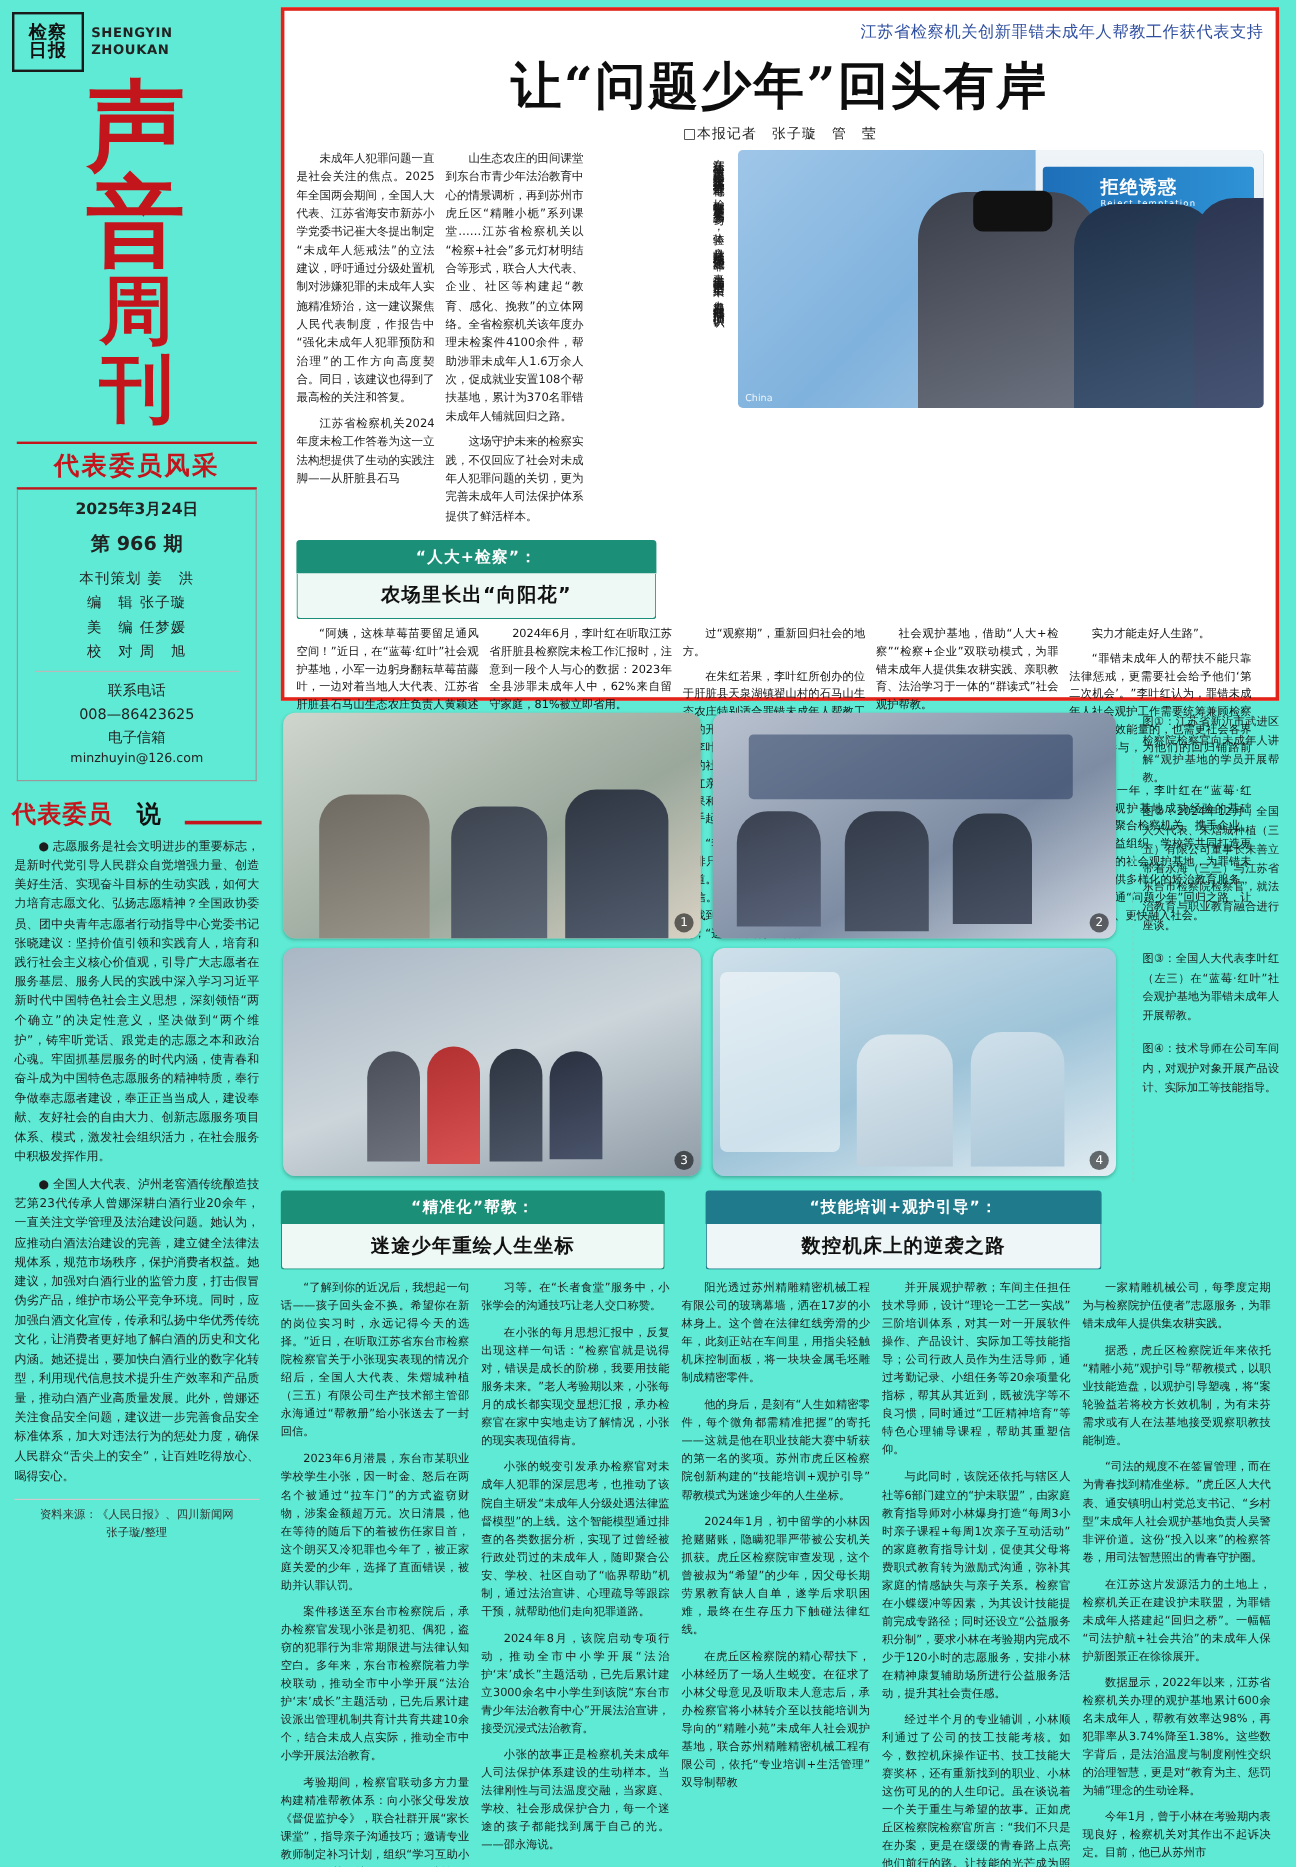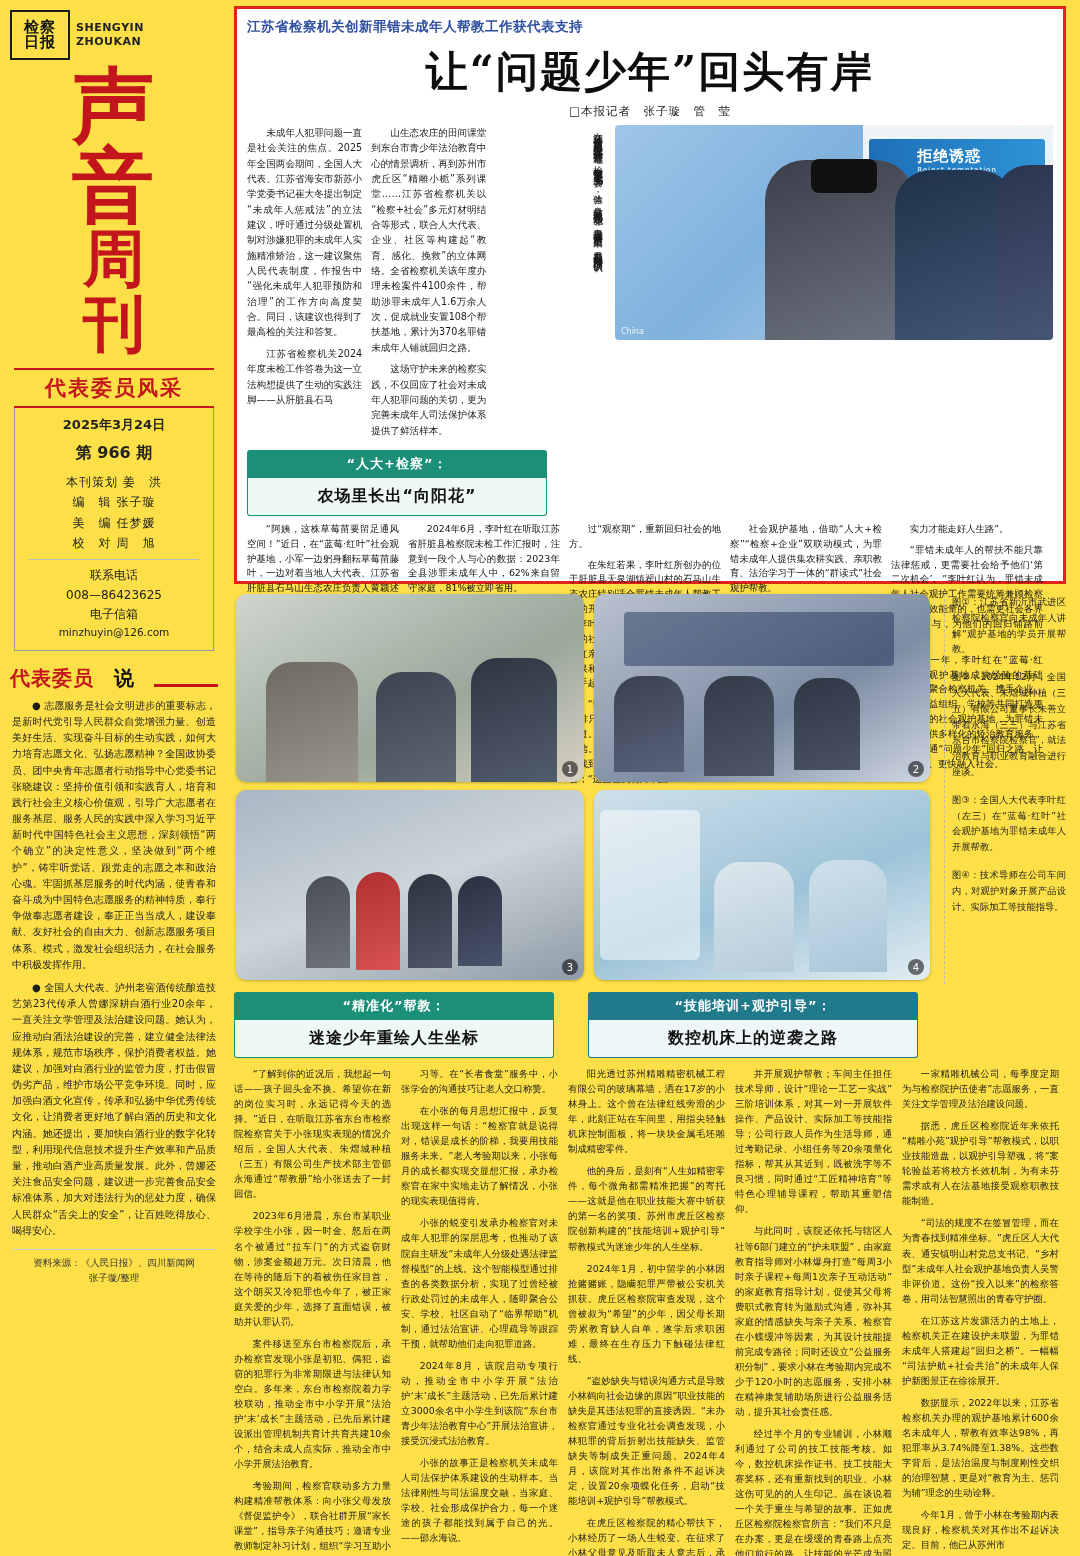--- a/index.html
+++ b/index.html
@@ -1,17 +1,17 @@
 <!DOCTYPE html>
 <html lang="zh"><head>
 <meta charset="utf-8">
 <style>
   html,body{margin:0;padding:0;background:#ffffff;}
   body{width:1080px;height:1556px;font-family:"DejaVu Sans","Liberation Sans",sans-serif;color:#111;overflow:hidden;position:relative;}
-  .page{position:relative;width:1080px;height:1556px;background:#fde047;}
+  .page{position:relative;width:1080px;height:1556px;background:#5eead4;}
 
   
   .leftcol{position:absolute;left:0;top:0;width:228px;height:1556px;padding:6px 8px;box-sizing:border-box;}
   .logo-box{display:flex;align-items:center;gap:6px;margin:4px 0 2px 2px;}
   .logo-seal{width:56px;height:46px;border:2px solid #1a1a1a;display:flex;flex-direction:column;justify-content:center;align-items:center;line-height:1;font-weight:bold;font-size:15px;letter-spacing:1px;}
   .logo-seal span{display:block;}
   .logo-pinyin{font-size:11px;line-height:1.25;font-weight:bold;color:#222;letter-spacing:.5px;}
 
   .bigtitle{margin:6px 0 0 0;display:flex;flex-direction:column;align-items:center;}
   .bt-char{font-family:"DejaVu Serif","Liberation Serif",serif;font-weight:bold;color:#c3161c;font-size:82px;line-height:.97;letter-spacing:2px;text-align:center;}
@@ -35,21 +35,21 @@
 
   .saytext{font-size:10px;line-height:1.62;text-align:justify;color:#1d1d1d;margin:6px 4px 0 4px;}
   .saytext p{margin:0 0 7px 0;text-indent:2em;}
   .src{font-size:9.5px;color:#333;text-align:center;margin-top:10px;line-height:1.6;border-top:1px solid #ccc;padding-top:5px;}
 
   
   .main{position:absolute;left:228px;top:0;width:852px;height:1556px;}
 
   
   .hero{position:absolute;left:6px;top:6px;width:832px;height:578px;border:3px solid #e2231a;box-sizing:border-box;background:#fff;padding:6px 10px;}
-  .hero-kicker{text-align:left;font-size:13.5px;font-weight:bold;color:#2f4fa0;letter-spacing:.5px;margin-top:3px;}
+  .hero-kicker{text-align:right;font-size:13.5px;font-weight:normal;color:#2f4fa0;letter-spacing:.5px;margin-top:3px;}
   .hero-title{text-align:center;font-family:"DejaVu Serif","Liberation Serif",serif;font-size:42px;font-weight:bold;letter-spacing:2px;margin:8px 0 4px;color:#0d0d0d;}
   .hero-by{text-align:center;font-size:11.5px;color:#222;margin-bottom:6px;letter-spacing:1px;}
 
   .hero-body{display:flex;gap:9px;}
   .hcol{width:152px;font-size:9.6px;line-height:1.6;text-align:justify;color:#1a1a1a;}
   .hcol p{margin:0 0 6px 0;text-indent:2em;}
   .photo-big{width:520px;height:215px;border-radius:4px;position:relative;overflow:hidden;background:linear-gradient(135deg,#9fc6e8 0%,#7fb2dd 40%,#c3d7e8 100%);padding-left:44px;}
   .photo-big .ph-white{position:absolute;right:0;top:0;width:190px;height:100%;background:linear-gradient(180deg,#eef4f8,#dce8f1);}
   .photo-big .ph-banner{position:absolute;right:8px;top:14px;width:176px;height:42px;background:linear-gradient(90deg,#1d6fb8,#2f93d6);border-radius:3px;color:#fff;font-size:15px;font-weight:bold;display:flex;align-items:center;justify-content:center;letter-spacing:1px;}
   .photo-big .ph-banner small{display:block;font-size:7px;font-weight:normal;}
@@ -280,30 +280,29 @@
         <p>习等。在“长者食堂”服务中，小张学会的沟通技巧让老人交口称赞。</p>
         <p>在小张的每月思想汇报中，反复出现这样一句话：“检察官就是说得对，错误是成长的阶梯，我要用技能服务未来。”老人考验期以来，小张每月的成长都实现交显想汇报，承办检察官在家中实地走访了解情况，小张的现实表现值得肯。</p>
         <p>小张的蜕变引发承办检察官对未成年人犯罪的深层思考，也推动了该院自主研发“未成年人分级处遇法律监督模型”的上线。这个智能模型通过排查的各类数据分析，实现了过曾经被行政处罚过的未成年人，随即聚合公安、学校、社区自动了“临界帮助”机制，通过法治宣讲、心理疏导等跟踪干预，就帮助他们走向犯罪道路。</p>
         <p>2024年8月，该院启动专项行动，推动全市中小学开展“法治护‘末’成长”主题活动，已先后累计建立3000余名中小学生到该院“东台市青少年法治教育中心”开展法治宣讲，接受沉浸式法治教育。</p>
         <p>小张的故事正是检察机关未成年人司法保护体系建设的生动样本。当法律刚性与司法温度交融，当家庭、学校、社会形成保护合力，每一个迷途的孩子都能找到属于自己的光。——邵永海说。</p>
       </div>
       <div class="bcol">
         <p>阳光透过苏州精雕精密机械工程有限公司的玻璃幕墙，洒在17岁的小林身上。这个曾在法律红线旁滑的少年，此刻正站在车间里，用指尖轻触机床控制面板，将一块块金属毛坯雕制成精密零件。</p>
         <p>他的身后，是刻有“人生如精密零件，每个微角都需精准把握”的寄托——这就是他在职业技能大赛中斩获的第一名的奖项。苏州市虎丘区检察院创新构建的“技能培训+观护引导”帮教模式为迷途少年的人生坐标。</p>
         <p>2024年1月，初中留学的小林因抢赌赌账，隐瞒犯罪严带被公安机关抓获。虎丘区检察院审查发现，这个曾被叔为“希望”的少年，因父母长期劳累教育缺人自单，遂学后求职困难，最终在生存压力下触碰法律红线。</p>
-        <p>“盗妙缺失与错误沟通方式是导致小林鹤向社会边缘的原因”职业技能的缺失是其违法犯罪的直接诱因。“未办检察官通过专业化社会调查发现，小林犯罪的背后折射出技能缺失、监管缺失等制成失正重问题。2024年4月，该院对其作出附条件不起诉决定，设置20余项蝶化任务，启动“技能培训+观护引导”帮教模式。</p>
         <p>在虎丘区检察院的精心帮扶下，小林经历了一场人生蜕变。在征求了小林父母意见及听取未人意志后，承办检察官将小林转介至以技能培训为导向的“精雕小苑”未成年人社会观护基地，联合苏州精雕精密机械工程有限公司，依托“专业培训+生活管理”双导制帮教</p>
       </div>
       <div class="bcol">
         <p>并开展观护帮教；车间主任担任技术导师，设计“理论一工艺一实战”三阶培训体系，对其一对一开展软件操作、产品设计、实际加工等技能指导；公司行政人员作为生活导师，通过考勤记录、小组任务等20余项量化指标，帮其从其近到，既被洗字等不良习惯，同时通过“工匠精神培育”等特色心理辅导课程，帮助其重塑信仰。</p>
         <p>与此同时，该院还依托与辖区人社等6部门建立的“护未联盟”，由家庭教育指导师对小林爆身打造“每周3小时亲子课程+每周1次亲子互动活动”的家庭教育指导计划，促使其父母将费职式教育转为激励式沟通，弥补其家庭的情感缺失与亲子关系。检察官在小蝶缓冲等因素，为其设计技能提前完成专路径；同时还设立“公益服务积分制”，要求小林在考验期内完成不少于120小时的志愿服务，安排小林在精神康复辅助场所进行公益服务活动，提升其社会责任感。</p>
         <p>经过半个月的专业辅训，小林顺利通过了公司的技工技能考核。如今，数控机床操作证书、技工技能大赛奖杯，还有重新找到的职业、小林这伤可见的的人生印记。虽在谈说着一个关于重生与希望的故事。正如虎丘区检察院检察官所言：“我们不只是在办案，更是在缓缓的青春路上点亮他们前行的路。让技能的光芒成为照亮迷途少年的灯塔。”</p>
       </div>
       <div class="bcol">
-        <p>一家精雕机械公司，每季度定期为与检察院护伍使者”志愿服务，一直关注文学管理及法治建设问题。</p>
+        <p>一家精雕机械公司，每季度定期为与检察院护伍使者”志愿服务，为罪错未成年人提供集农耕实践。</p>
         <p>据悉，虎丘区检察院近年来依托“精雕小苑”观护引导”帮教模式，以职业技能造盘，以观护引导塑魂，将“案轮验益若将校方长效机制，为有未芬需求或有人在法基地接受观察职教技能制造。</p>
         <p>“司法的规度不在签冒管理，而在为青春找到精准坐标。”虎丘区人大代表、通安镇明山村党总支书记、“乡村型”未成年人社会观护基地负责人吴警非评价道。这份“投入以来”的检察答卷，用司法智慧照出的青春守护圈。</p>
         <p>在江苏这片发源活力的土地上，检察机关正在建设护未联盟，为罪错未成年人搭建起“回归之桥”。一幅幅“司法护航+社会共治”的未成年人保护新图景正在徐徐展开。</p>
         <p>数据显示，2022年以来，江苏省检察机关办理的观护基地累计600余名未成年人，帮教有效率达98%，再犯罪率从3.74%降至1.38%。这些数字背后，是法治温度与制度刚性交织的治理智慧，更是对“教育为主、惩罚为辅”理念的生动诠释。</p>
         <p>今年1月，曾于小林在考验期内表现良好，检察机关对其作出不起诉决定。目前，他已从苏州市</p>
 
       </div>
     </div>
 
   </div>

